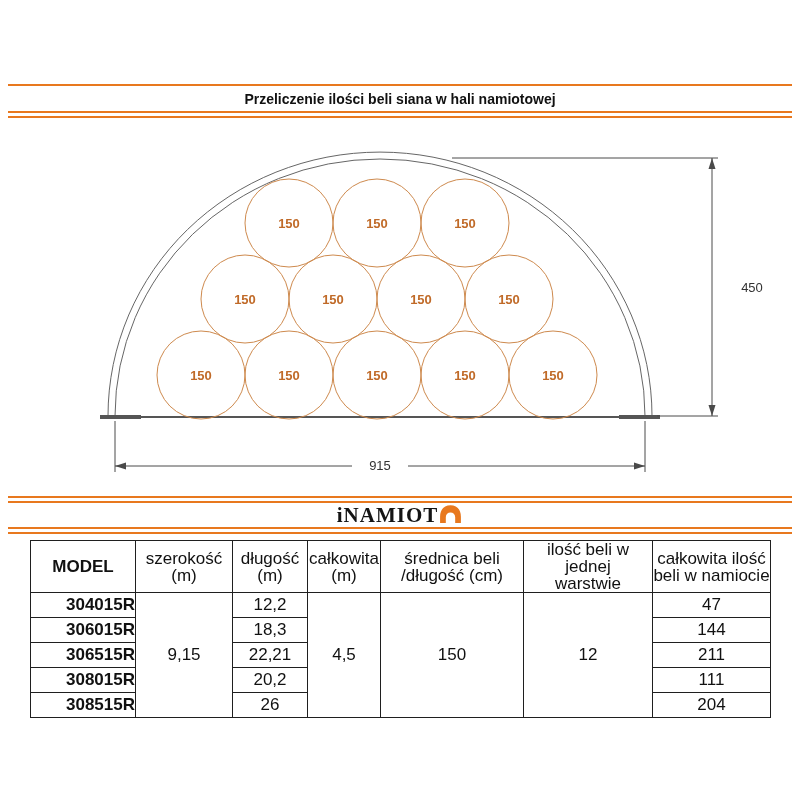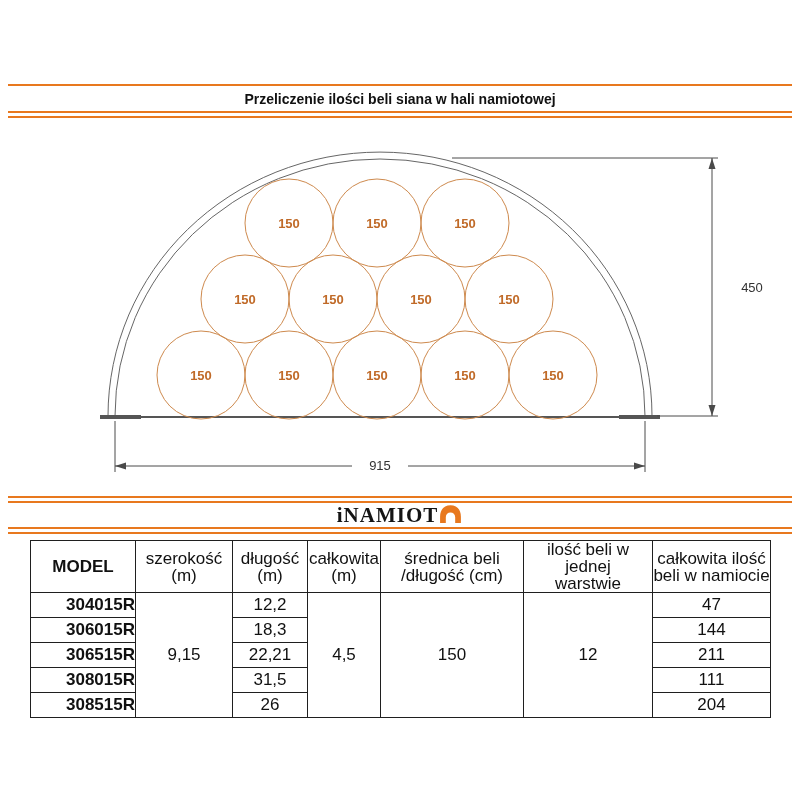--- a/index.html
+++ b/index.html
@@ -186,21 +186,21 @@
         <td>18,3</td>
         <td>144</td>
       </tr>
       <tr>
         <td class="model">306515R</td>
         <td>22,21</td>
         <td>211</td>
       </tr>
       <tr>
         <td class="model">308015R</td>
-        <td>31,5</td>
+        <td>20,2</td>
         <td>111</td>
       </tr>
       <tr>
         <td class="model">308515R</td>
         <td>26</td>
         <td>204</td>
       </tr>
     </tbody>
   </table>
 

